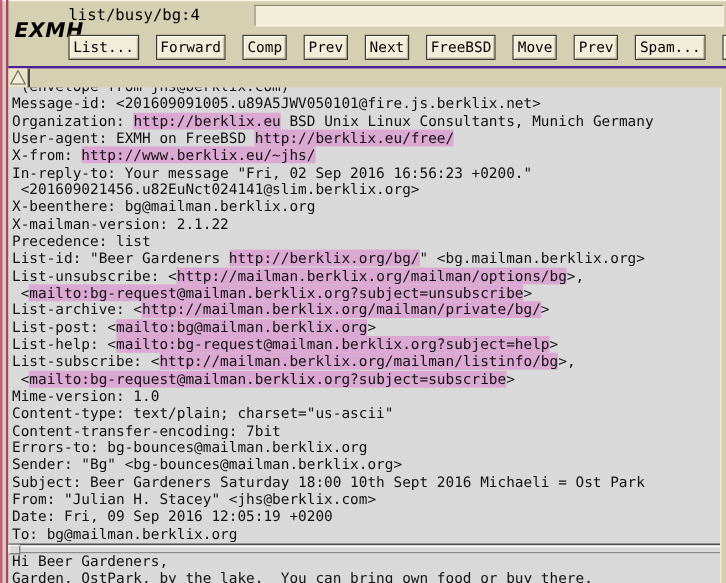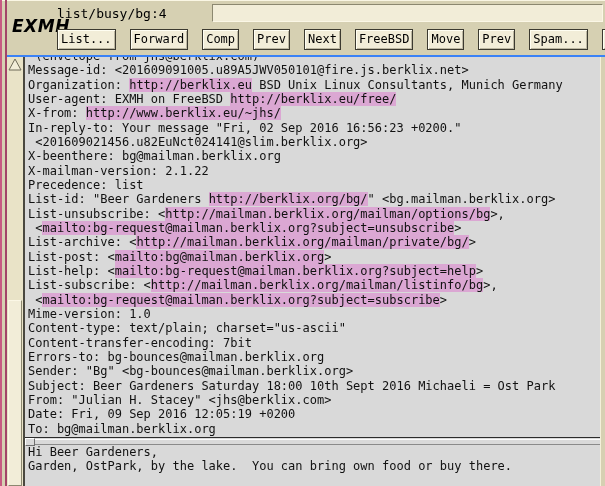--- a/index.html
+++ b/index.html
@@ -51,22 +51,23 @@
     background:var(--button-bg);
     border:1px solid #3c3a30;
     box-shadow:inset 1px 1px 0 #fffef2, inset -1px -1px 0 #bdb8a2;
     height:21px;line-height:19px;padding:0 3px;white-space:pre;
     border-radius:0;cursor:default;
   }
 
   
   .content{
     position:absolute;left:7px;top:55px;right:0;bottom:0;
-    border-top:2px solid #3b82f6;
+    border-top:2px solid #4c1d95;
     display:flex;
+    flex-direction:column;
   }
   .scrollbar{
     width:16px;flex:0 0 16px;position:relative;
     background:var(--trough-bg);
     border-right:2px solid #4a483f;
   }
   .sb-arrow{position:absolute;left:1px;top:1px;width:14px;height:13px;}
   .sb-thumb{
     position:absolute;left:1px;right:1px;top:243px;bottom:0;
     background:var(--thumb-bg);

